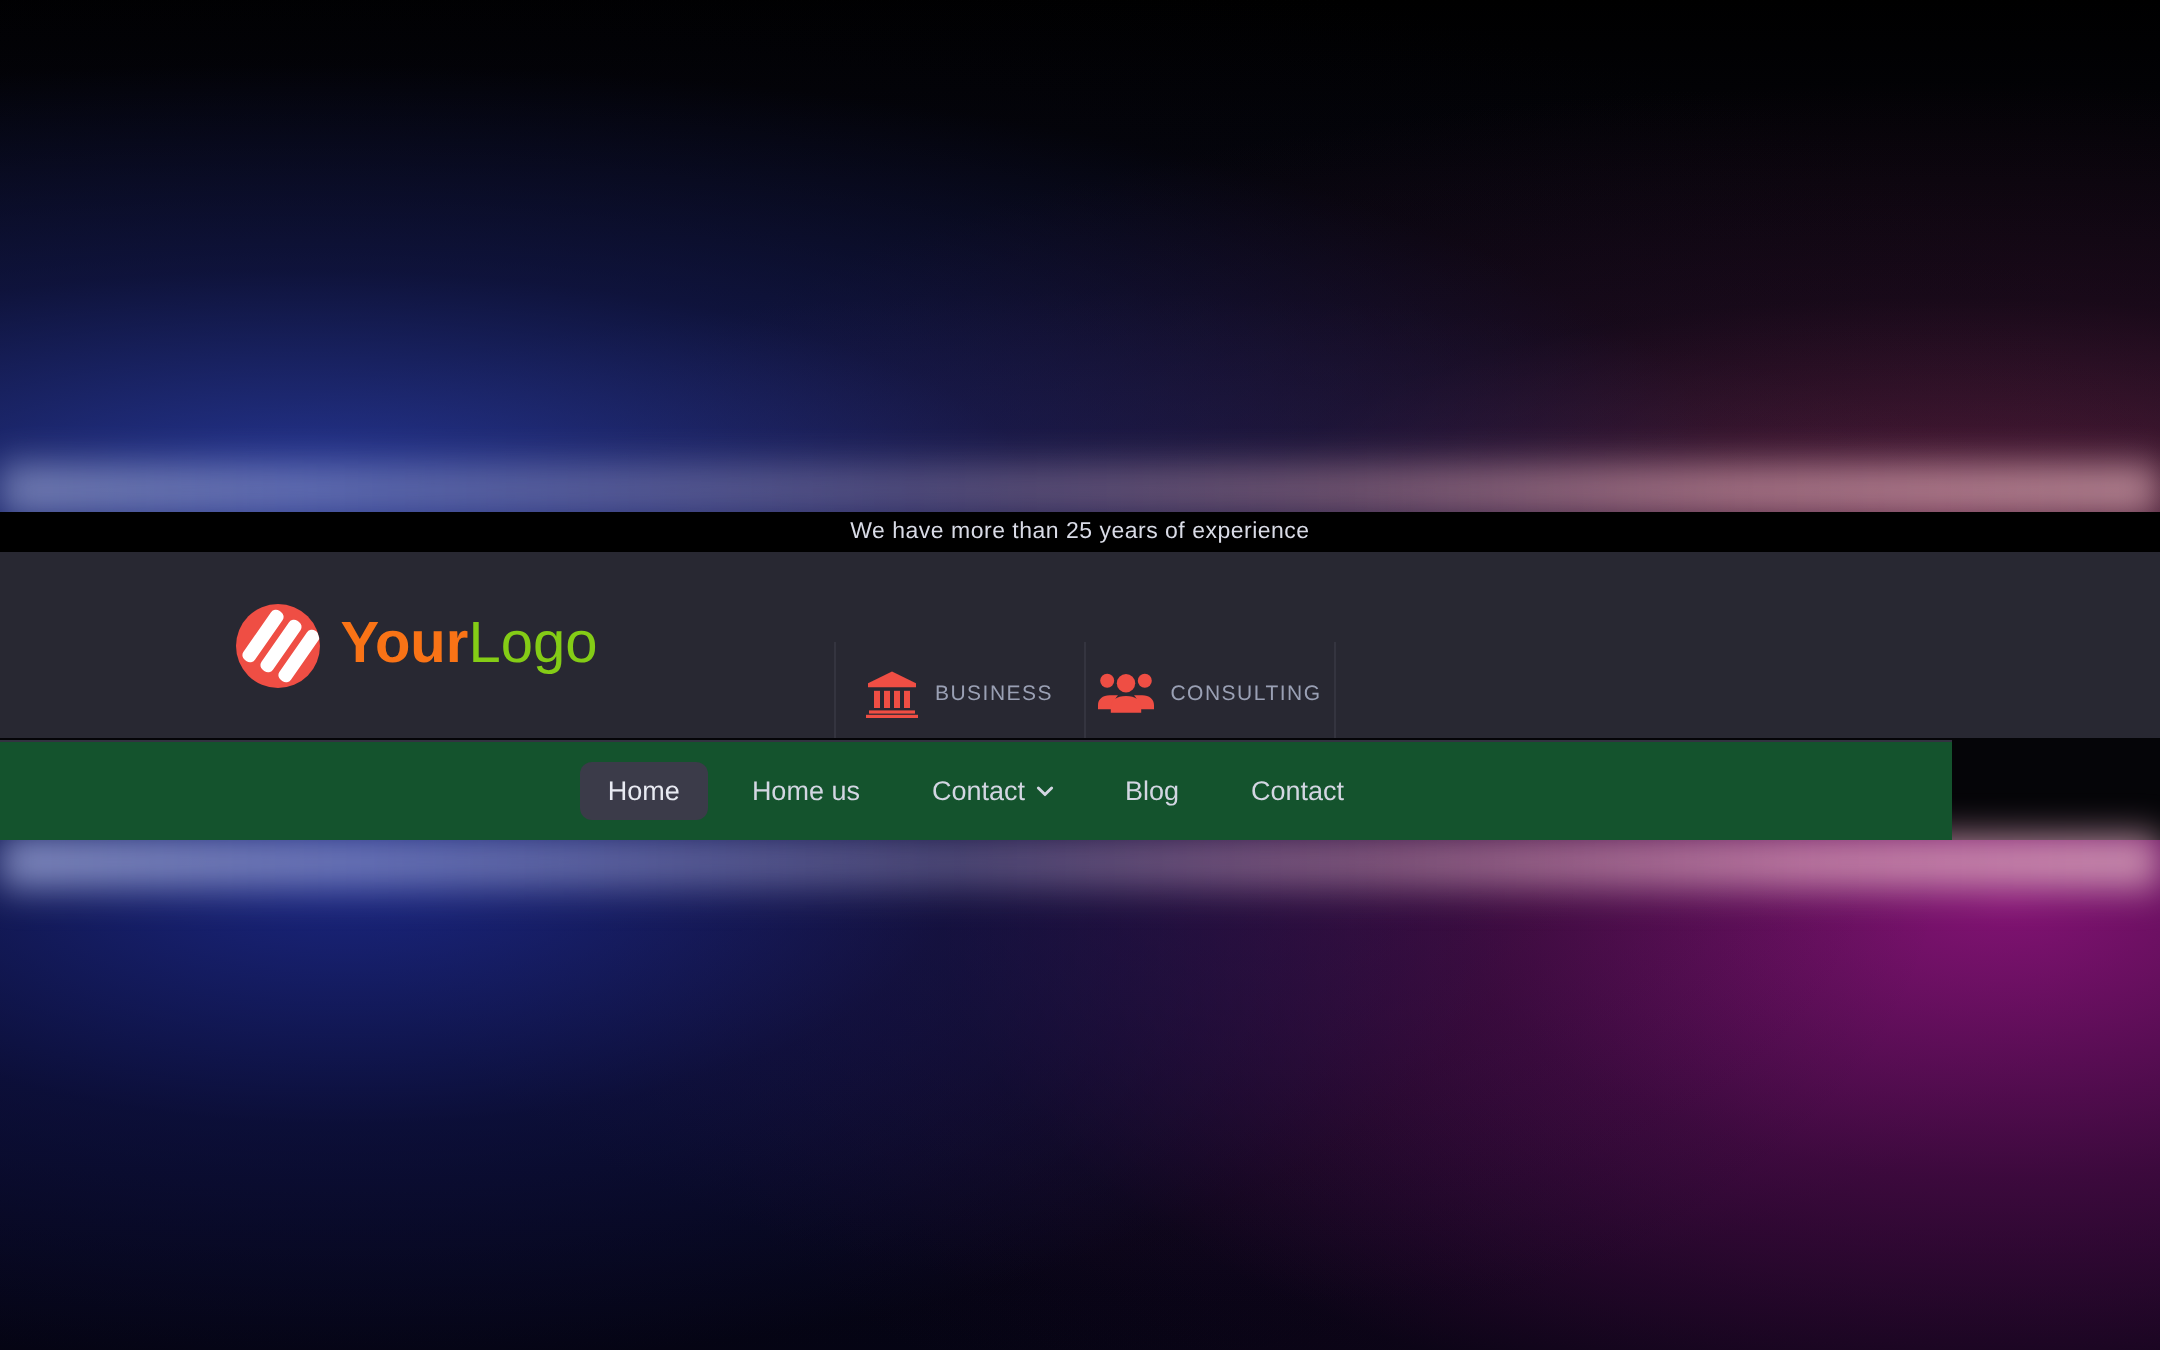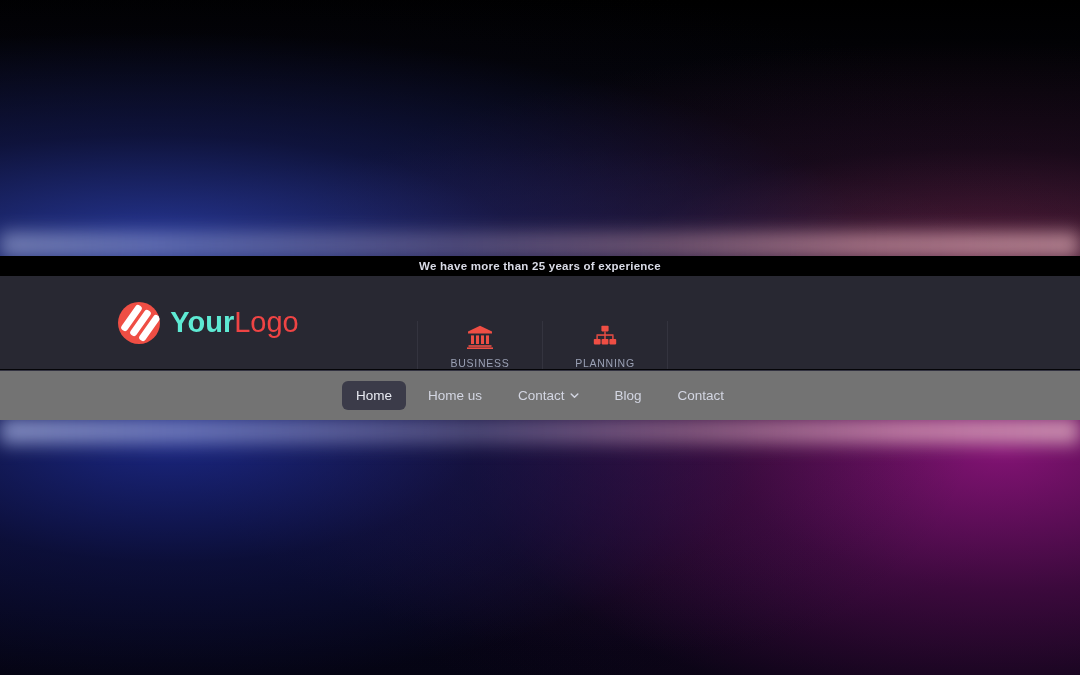--- a/index.html
+++ b/index.html
@@ -55,21 +55,21 @@
   
   #topbar {
     position:absolute; left:0; top:256px; width:1080px; height:20px;
     background:#000000;
     display:flex; align-items:center; justify-content:center;
     z-index:5;
   }
   #topbar .tagline {
     color:#d9dbe6;
     font-size:11.5px;
-    font-weight:700;
+    font-weight:400;
     letter-spacing:0.25px;
   }
 
   
   #header {
     position:absolute; left:0; top:276px; width:1080px; height:93px;
     background:#282832;
     display:flex; align-items:stretch;
     z-index:5;
   }
@@ -83,43 +83,43 @@
     background:#ef4e44; position:relative; overflow:hidden; flex:none;
   }
   .logo-mark span {
     position:absolute; width:7px; height:30px; background:#ffffff;
     border-radius:3px; transform:rotate(35deg);
   }
   .logo-mark span:nth-child(1){ left:10px; top:1px; }
   .logo-mark span:nth-child(2){ left:19px; top:6px; }
   .logo-mark span:nth-child(3){ left:28px; top:11px; }
   .logo-text { font-size:29px; line-height:1; white-space:nowrap; }
-  .logo-text .b { color:#5eead4; font-weight:700; }
-  .logo-text .l { color:#ef4444; font-weight:300; }
+  .logo-text .b { color:#f97316; font-weight:700; }
+  .logo-text .l { color:#84cc16; font-weight:300; }
 
   .svc-list { display:flex; align-items:stretch; flex:1; }
   .svc {
     width:125px; flex:none;
     border-left:1px solid #34343f;
-    display:flex; flex-direction:column;
+    display:flex; flex-direction:row;
     align-items:center; justify-content:center;
     gap:8px; padding-top:4px;margin-top:45px;
   }
   .svc.partial { width:auto; flex:1; }
   .svc-icon { color:#ef4e44; display:block; height:24px; }
   .svc-icon svg { display:block; }
   .svc-label {
     color:#9aa0b4; font-size:10.5px; letter-spacing:0.75px; font-weight:400;
     white-space:nowrap;
   }
 
   
   #navbar {
-    position:absolute; left:0; top:370px; width:1080px; height:50px;
-    background:#737373;
+    position:absolute; left:0; top:370px; width:976px; height:50px;
+    background:#14532d;
     border-top:1px solid #333341;
     display:flex; align-items:center; justify-content:center;
     z-index:5;
   }
   .nav-list { display:flex; align-items:center; gap:8px; }
   .nav-item {
     color:#d3d6e2; font-size:13.5px; font-weight:500;
     padding:7px 14px; border-radius:6px;
     display:flex; align-items:center; gap:5px;
     white-space:nowrap; cursor:pointer;
@@ -165,39 +165,36 @@
           <rect x="9" y="10.4" width="3" height="8.6"></rect>
           <rect x="14" y="10.4" width="3" height="8.6"></rect>
           <rect x="19" y="10.4" width="3" height="8.6"></rect>
           <rect x="1.5" y="20.2" width="23" height="1.6"></rect>
           <rect x="0" y="22.4" width="26" height="1.9"></rect>
         </svg>
       </span>
       <span class="svc-label">BUSINESS</span>
     </div>
 
-
-
-
     <div class="svc">
       <span class="svc-icon">
-        <svg width="24" height="22" viewBox="0 0 24 22" fill="currentColor">
-          <rect x="8.4" y="0.8" width="7.2" height="5.6" rx="0.8"></rect>
-          <rect x="11.3" y="6.4" width="1.4" height="4.2"></rect>
-          <rect x="3.5" y="9.3" width="17" height="1.5"></rect>
-          <rect x="3.4" y="10.6" width="1.4" height="3.4"></rect>
-          <rect x="11.3" y="10.6" width="1.4" height="3.4"></rect>
-          <rect x="19.2" y="10.6" width="1.4" height="3.4"></rect>
-          <rect x="0.8" y="14.0" width="6.8" height="5.4" rx="0.8"></rect>
-          <rect x="8.6" y="14.0" width="6.8" height="5.4" rx="0.8"></rect>
-          <rect x="16.4" y="14.0" width="6.8" height="5.4" rx="0.8"></rect>
+        <svg width="28" height="22" viewBox="0 0 28 22" fill="currentColor">
+          <circle cx="14" cy="6.6" r="4.6"></circle>
+          <circle cx="4.6" cy="5.4" r="3.5"></circle>
+          <circle cx="23.4" cy="5.4" r="3.5"></circle>
+          <path d="M5.9 12.6 C2.3 12.6 0 14.6 0 17.5 L0 19.6 L8.2 19.6 L8.2 17.0 C8.2 15.2 8.9 13.7 10.0 12.6 Z"></path>
+          <path d="M22.1 12.6 C25.7 12.6 28 14.6 28 17.5 L28 19.6 L19.8 19.6 L19.8 17.0 C19.8 15.2 19.1 13.7 18.0 12.6 Z"></path>
+          <path d="M14 13.0 C9.3 13.0 6.4 15.3 6.4 18.6 L6.4 21.4 L21.6 21.4 L21.6 18.6 C21.6 15.3 18.7 13.0 14 13.0 Z"></path>
         </svg>
       </span>
-      <span class="svc-label">PLANNING</span>
-    </div>
+      <span class="svc-label">CONSULTING</span>
+    </div>
+
+
+
 
     <div class="svc partial"></div>
   </div>
 </header>
 
 <nav id="navbar">
   <div class="nav-list">
 
     <div class="nav-item active">
       <span>Home</span>

